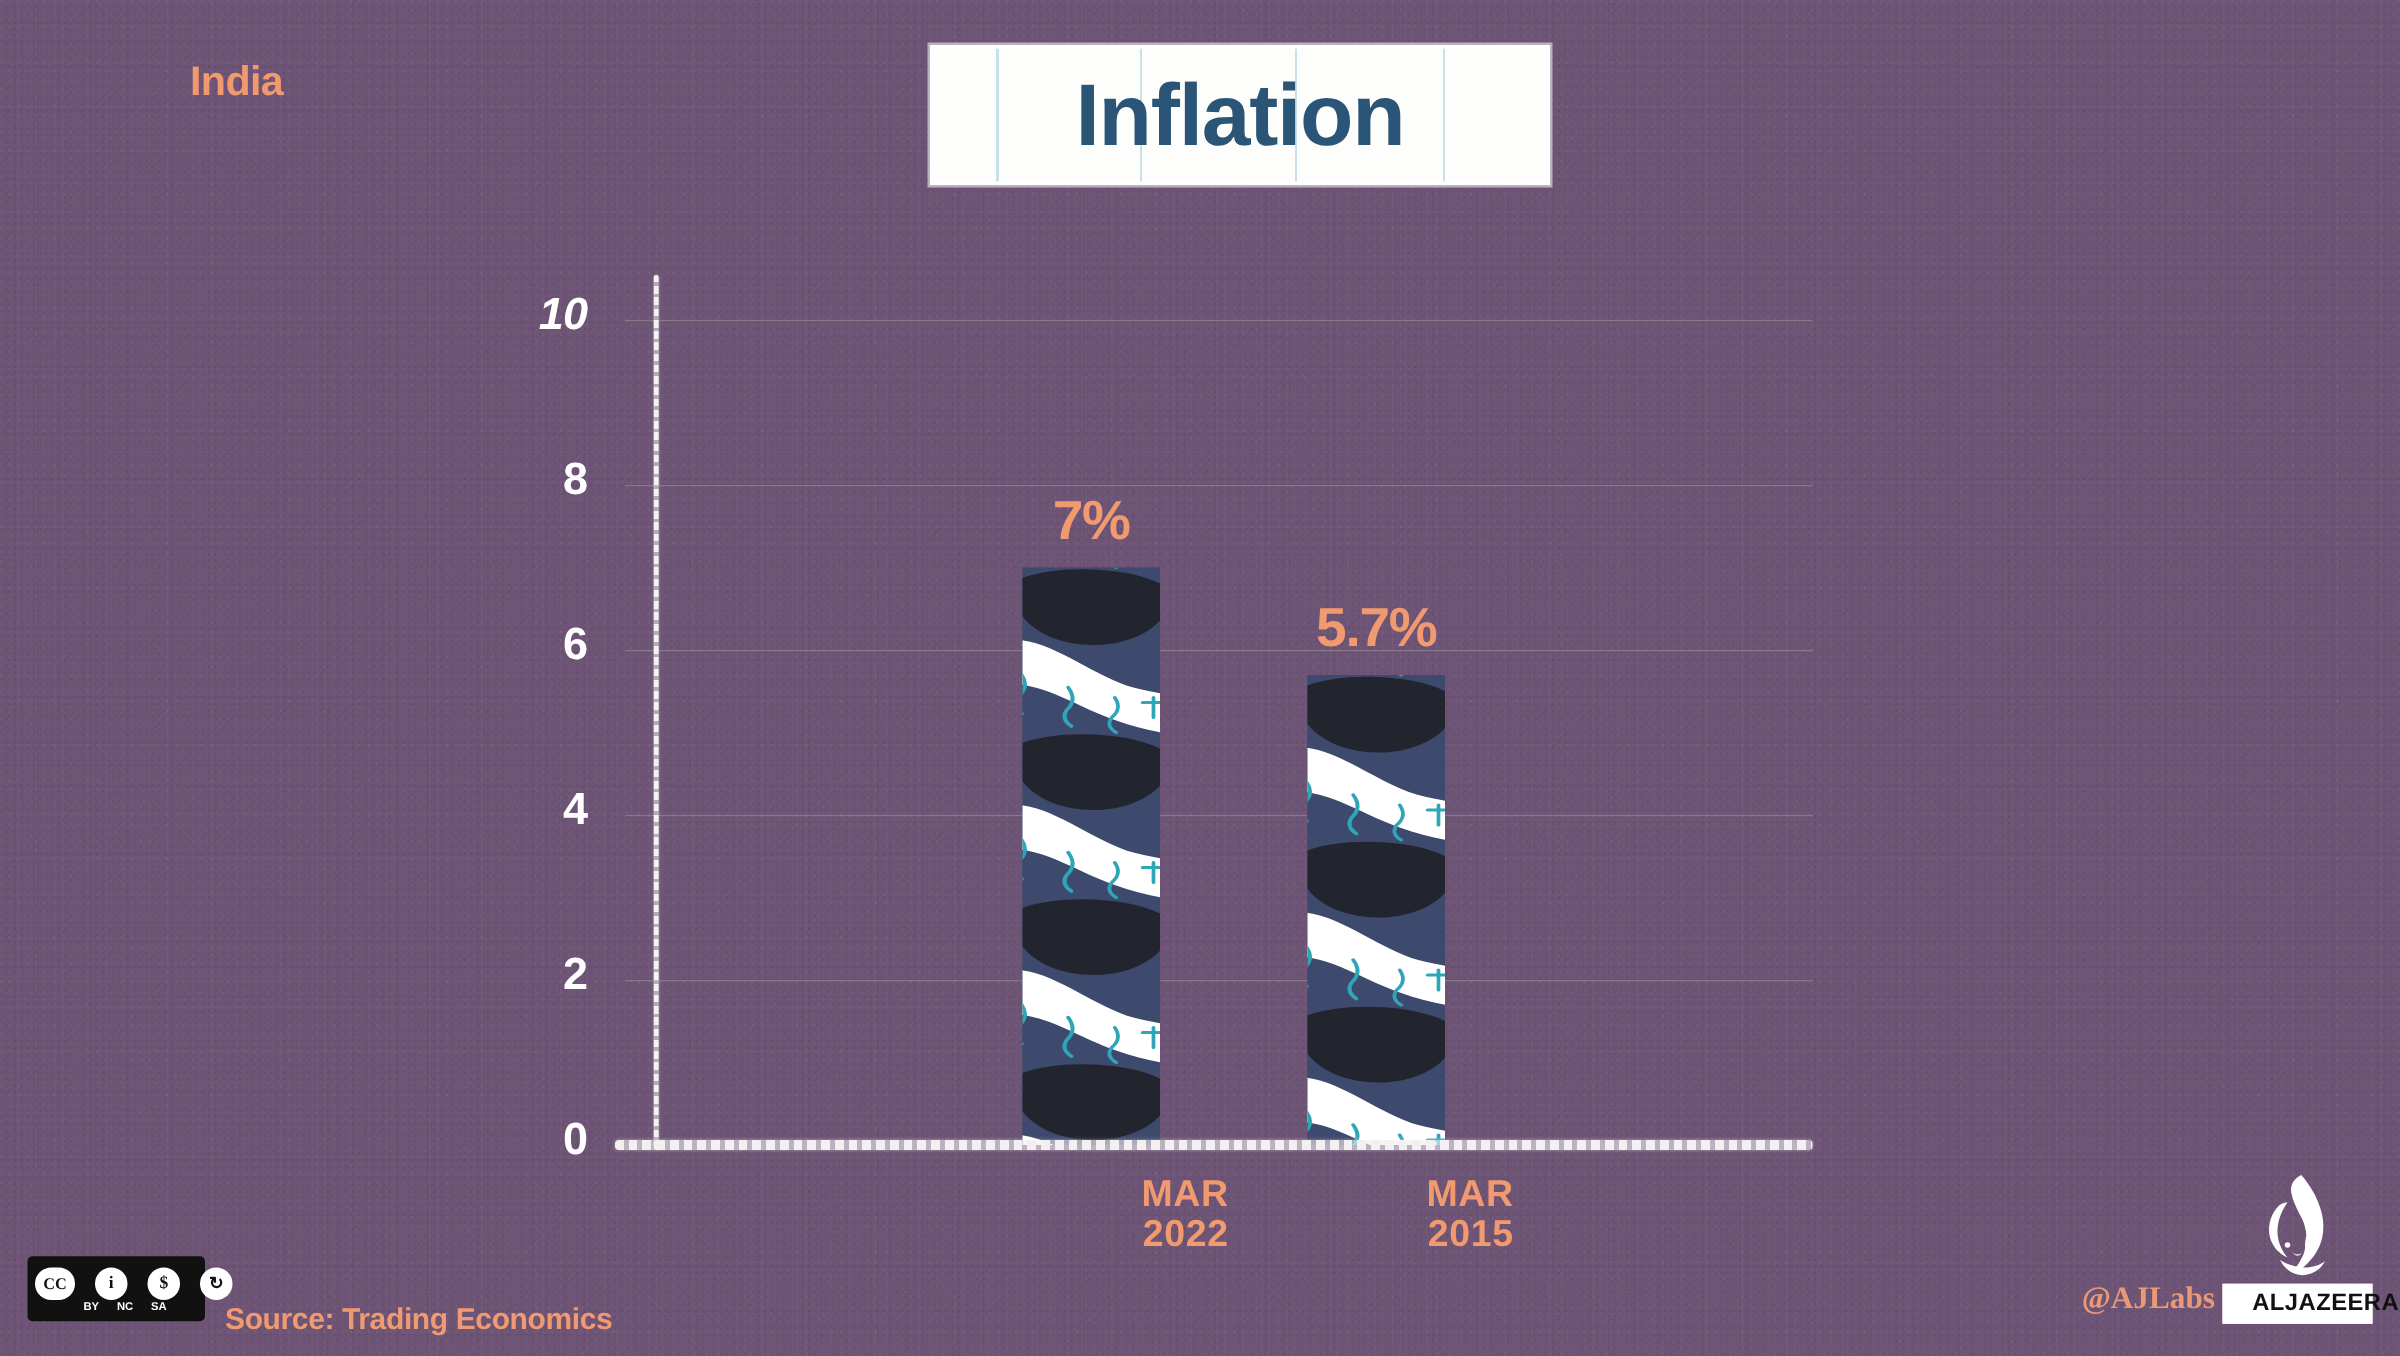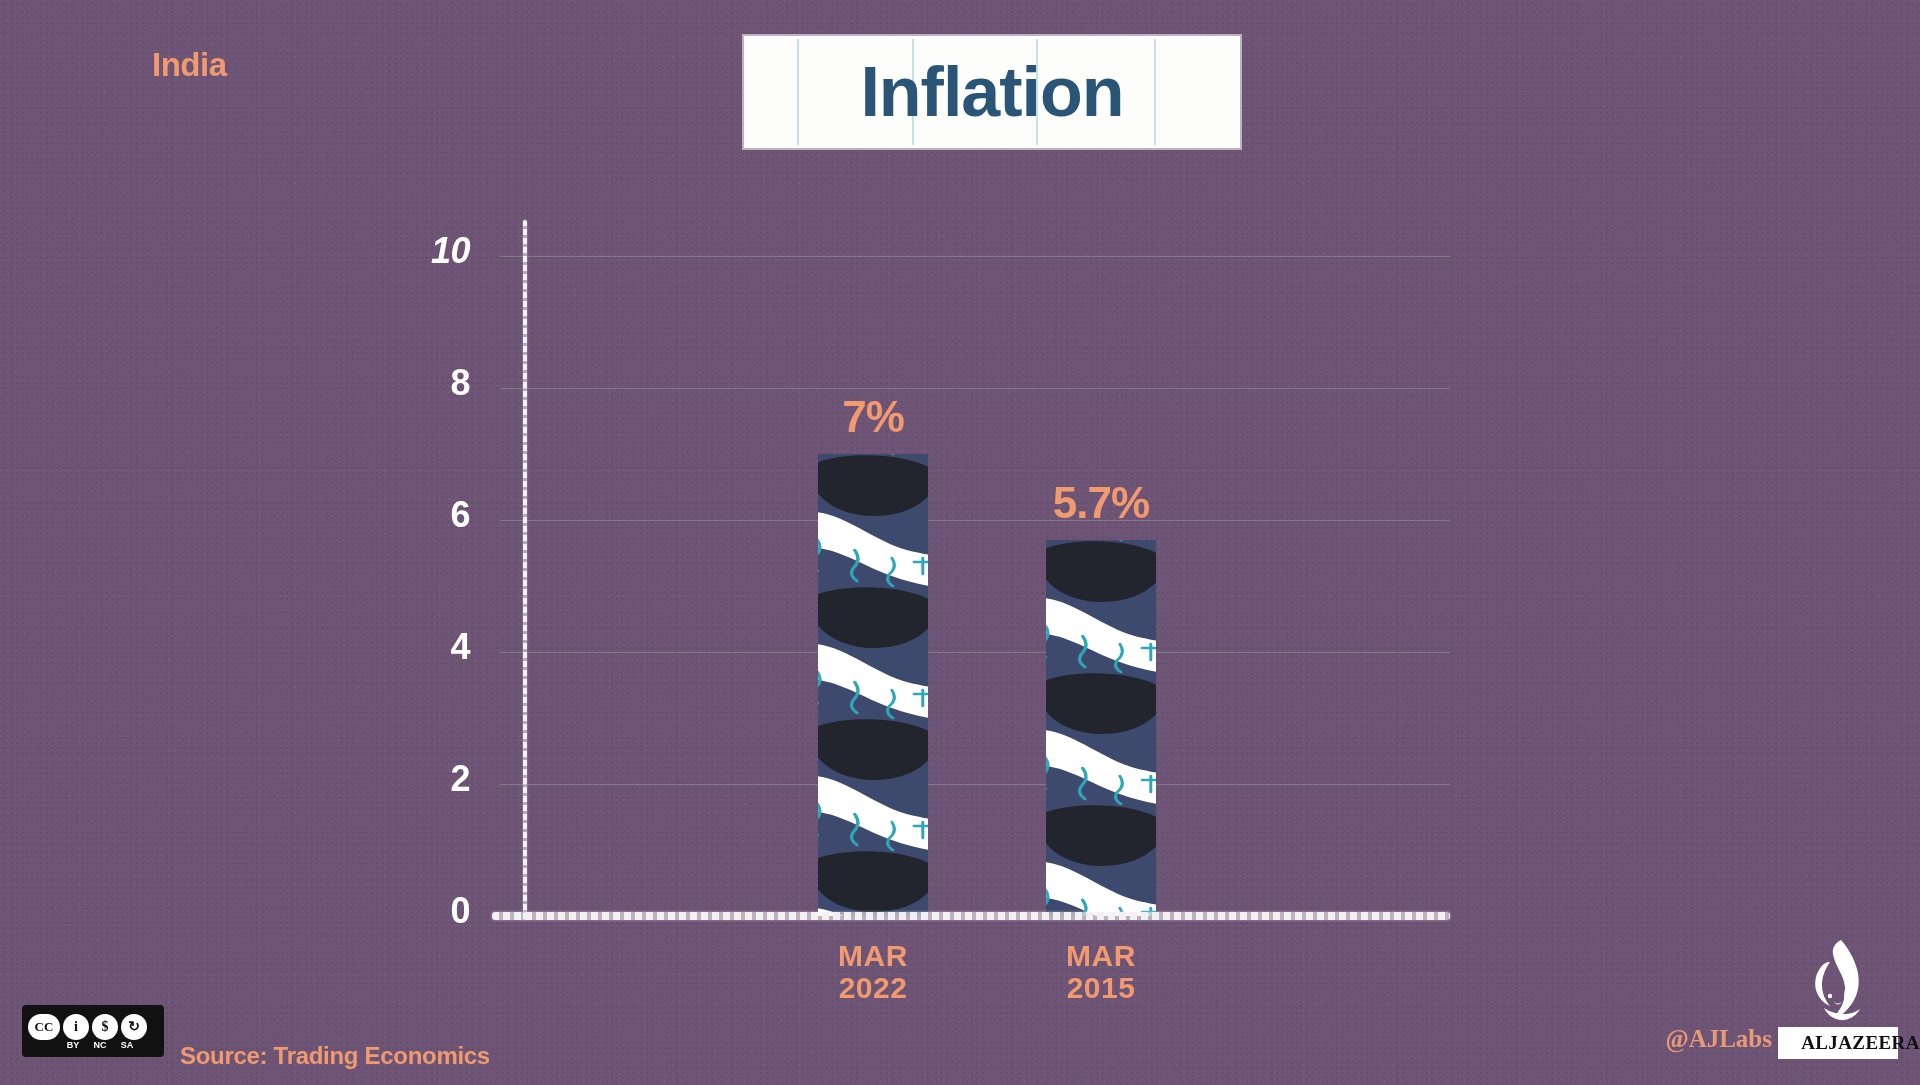--- a/index.html
+++ b/index.html
@@ -96,31 +96,31 @@
     overflow:hidden;
   }
   .bar .swirl{
     position:absolute;left:-12%;width:124%;height:100%;top:0;
   }
   .bar-value{
     position:absolute;text-align:center;
     color:#F19A70;font-size:44px;font-weight:bold;letter-spacing:-1px;
   }
   .bar-label{
-    position:absolute;text-align:center;
+    position:absolute;text-align:right;
     color:#F19A70;font-size:30px;font-weight:bold;line-height:1.08;letter-spacing:.5px;
   }
 
   
   #cc-badge{
     position:absolute;left:22px;top:1005px;width:138px;height:48px;
     background:#111;border:2px solid #111;border-radius:4px;
     display:flex;flex-direction:column;justify-content:center;
   }
-  #cc-row{display:flex;align-items:center;gap:3px;padding:2px 4px 0 4px;}
+  #cc-row{display:flex;align-items:center;gap:16px;padding:2px 4px 0 4px;}
   .cc-circle{
     width:26px;height:26px;border-radius:50%;background:#fff;color:#111;
     display:flex;align-items:center;justify-content:center;
     font-size:14px;font-weight:bold;font-family:"Liberation Serif",serif;
     flex:0 0 auto;
   }
   .cc-circle.wide{width:32px;border-radius:13px;font-size:13px;}
   #cc-abbr{display:flex;gap:5px;padding:0 4px 1px 38px;}
   #cc-abbr span{color:#fff;font-size:9px;font-weight:bold;width:22px;text-align:center;}
   #source{
@@ -134,21 +134,21 @@
   }
   #aj-logo{position:absolute;right:22px;top:938px;width:120px;height:126px;}
   #aj-mark{width:120px;height:86px;display:block;}
   #aj-word{
     margin-top:3px;width:120px;height:32px;background:#fff;
     border:3px solid #fff;box-sizing:border-box;
     display:flex;align-items:center;justify-content:center;
   }
   #aj-word span{
     color:#111;font-size:19px;font-weight:bold;letter-spacing:.4px;
-    font-family:Liberation Serif, serif;
+    font-family:Liberation Sans, sans-serif;
     margin-left:45px;
   }
 </style>
 </head>
 <body>
 
 <div id="canvas"></div>
 <div id="grain"></div>
 
 <div id="country">India</div>

